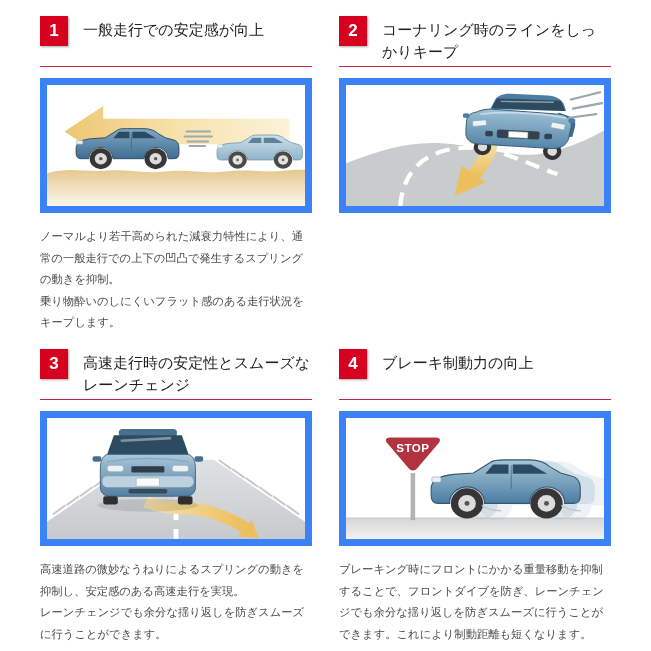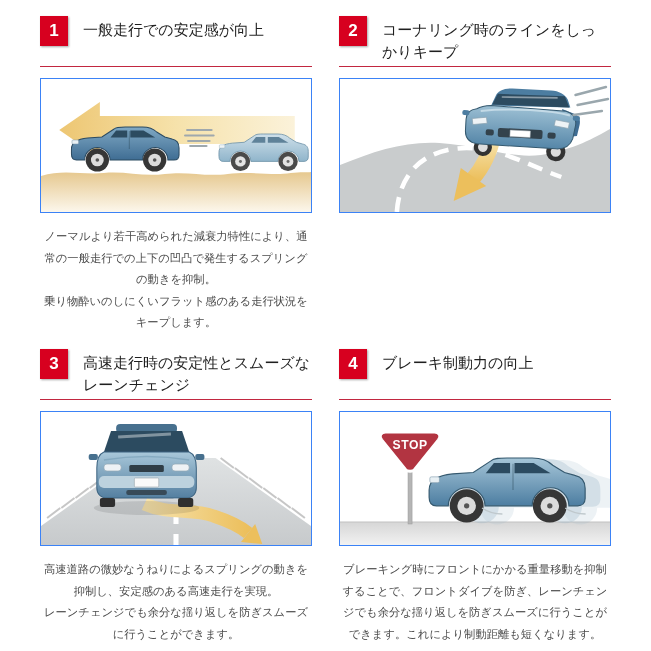--- a/index.html
+++ b/index.html
@@ -40,30 +40,29 @@
     overflow-wrap:break-word;
   }
   .red-rule{
     border:none;border-top:1px solid #c22740;
     margin:0 0 11px 0;height:0;
   }
   .illus{
     margin:0;
     box-sizing:border-box;
     height:135px;width:272px;
-    border:1px solid #3b82f6;
+    border:7px solid #3b82f6;
     background:#ffffff;
   }
   .illus svg{display:block;width:100%;height:100%;}
   .feature-body{
     margin-top:13px;
     font-size:11.3px;line-height:21.5px;
     color:#4b4b4b;
     letter-spacing:0;
-    text-align:center;
   }
   .feature-body p{margin:0;}
 </style>
 </head>
 <body>
 
 <div class="page">
 
   <section class="feature">
     <div class="feature-header">

